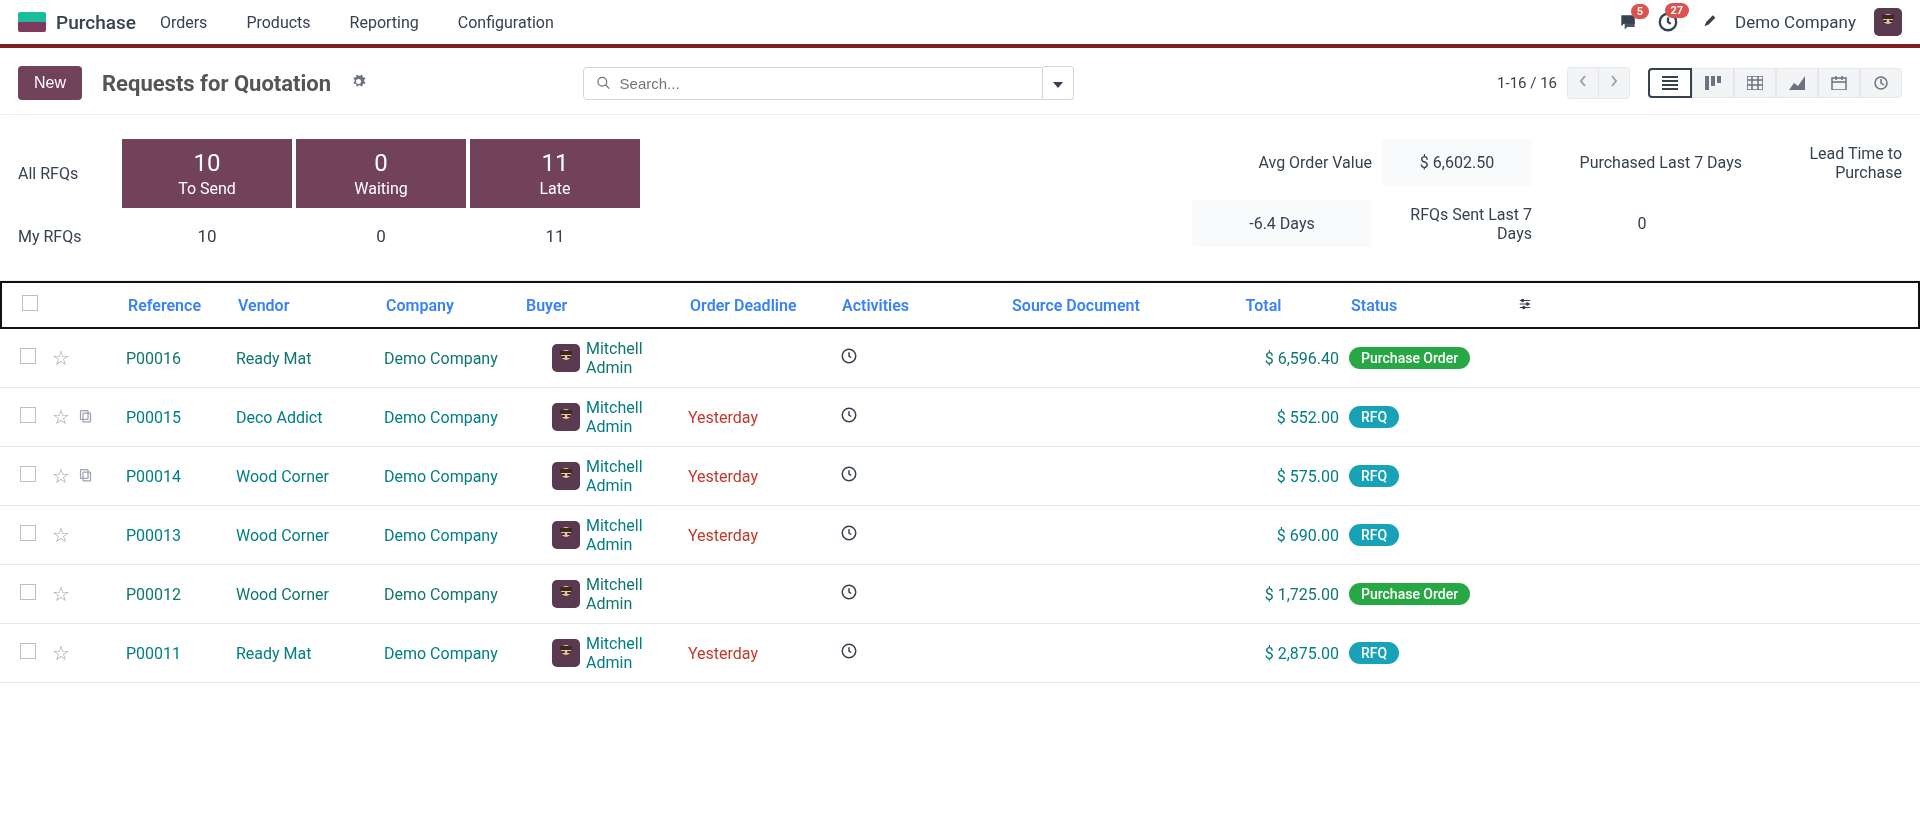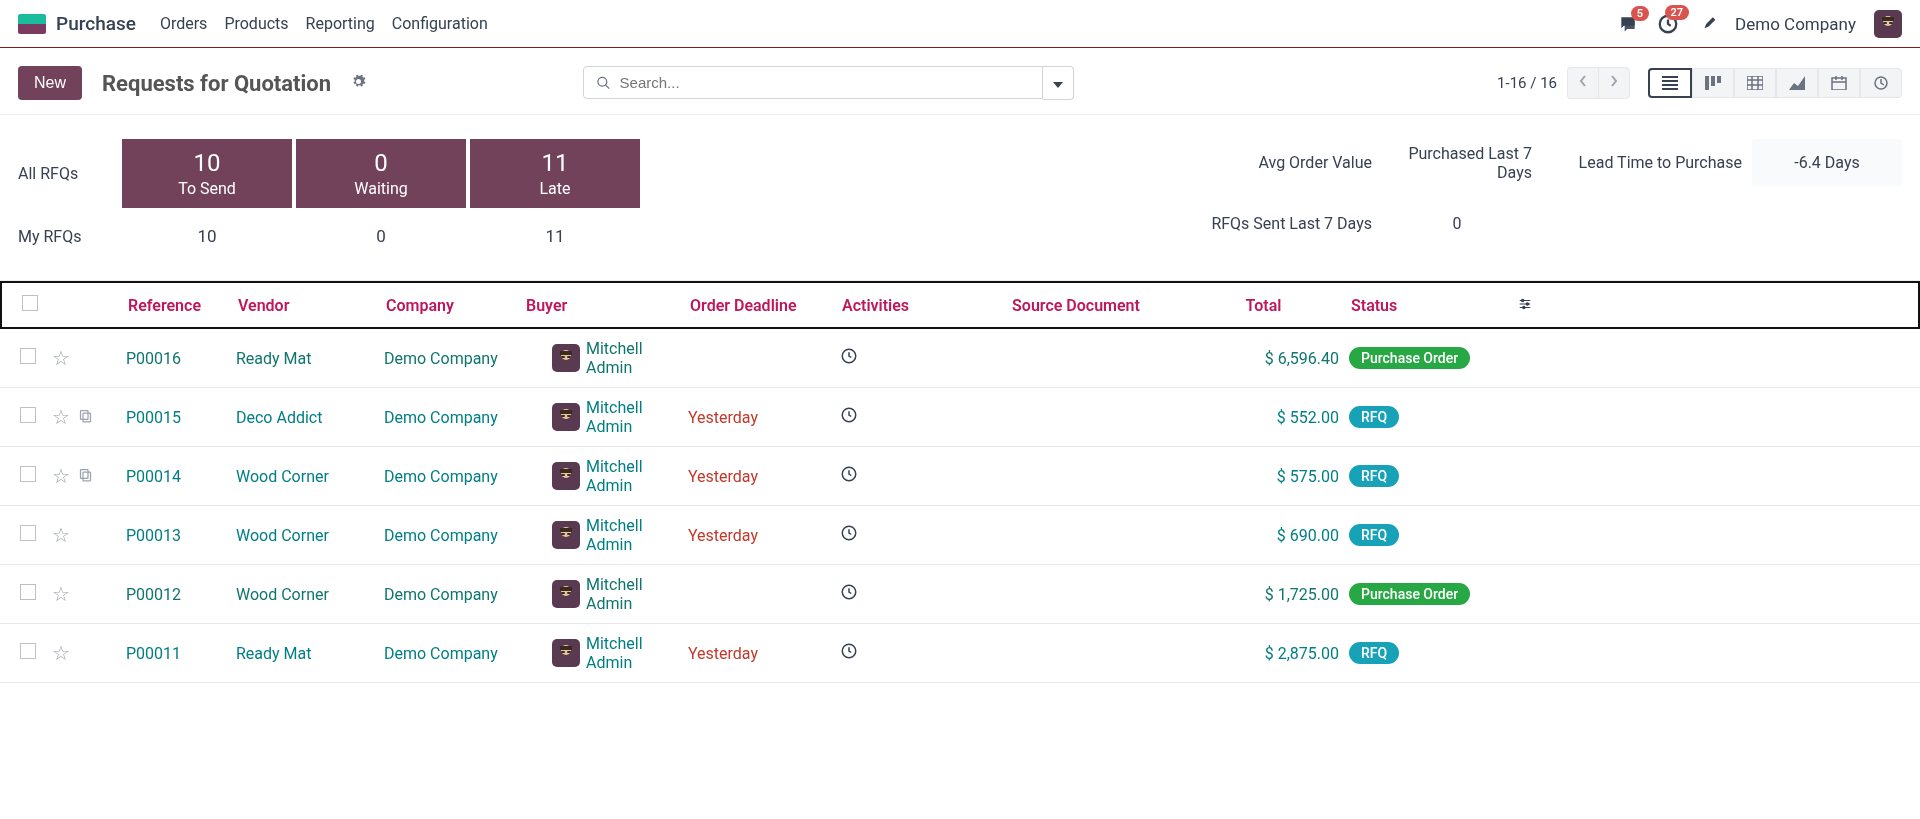--- a/index.html
+++ b/index.html
@@ -1,35 +1,35 @@
 <!DOCTYPE html>
 <html><head>
 <meta charset="utf-8">
 <style>
   * { box-sizing: border-box; margin: 0; padding: 0; }
   body { font-family: -apple-system, BlinkMacSystemFont, "Segoe UI", Roboto, Helvetica, Arial, sans-serif; font-size: 15px; color: #374151; background: #fff; }
   
   
-  .topbar { display: flex; align-items: center; padding: 8px 18px; border-bottom: 1px solid #7f1d1d; height: 48px; }
+  .topbar { display: flex; align-items: center; padding: 8px 18px; border-bottom: 4px solid #7f1d1d; height: 48px; }
   .logo { width: 28px; height: 20px; background: linear-gradient(to bottom, #1abc9c 50%, #7c3b5e 50%); border-radius: 2px; margin-right: 10px; }
   .app-title { font-size: 19px; font-weight: 500; color: #374151; margin-right: 24px; }
-  .nav-menu { display: flex; gap: 17px; }
+  .nav-menu { display: flex; gap: 39px; }
   .nav-item { color: #374151; cursor: pointer; font-size: 16px; }
   .topbar-right { margin-left: auto; display: flex; align-items: center; gap: 18px; }
   .icon-btn { position: relative; cursor: pointer; display: inline-flex; align-items: center; }
   .badge { position: absolute; top: -8px; right: -10px; background: #d9534f; color: #fff; font-size: 11px; font-weight: 600; border-radius: 10px; padding: 1px 6px; min-width: 16px; text-align: center; }
   .company-name { font-size: 17px; color: #374151; }
   .avatar { width: 28px; height: 28px; border-radius: 5px; background: #5a3a50; display:flex; align-items:center; justify-content:center; overflow:hidden;}
   
   
   .control-panel { display: flex; align-items: center; padding: 18px 18px 14px 18px; gap: 12px; border-bottom: 1px solid #eee;}
   .btn-new { background: #71425a; color: #fff; border: none; padding: 8px 16px; font-size: 16px; font-weight: 500; border-radius: 4px; cursor: pointer; }
   .page-title { font-size: 22px; color: #555; font-weight: 700; margin-left: 8px; }
   .gear-icon { margin-left: 8px; cursor: pointer; color: #6b7280;}
-  .search-wrap { margin-left: auto; display: flex; align-items: flex-start; }
+  .search-wrap { margin-left: auto; display: flex; align-items: center; }
   .search-box { display: flex; align-items: center; border: 1px solid #d1d5db; border-radius: 4px 0 0 4px; padding: 7px 12px; width: 460px; background:#fff;}
   .search-box input { border: none; outline: none; font-size: 15px; width: 100%; margin-left: 8px; color: #374151;}
   .search-dropdown { border: 1px solid #d1d5db; border-left: none; border-radius: 0 4px 4px 0; padding: 7px 10px; cursor: pointer; background:#fff;}
   .pager-wrap { margin-left: auto; display: flex; align-items: center; gap: 10px; }
   .pager-text { color: #374151; font-size: 15px; }
   .pager-btns { display:flex; }
   .pager-btn { background: #f3f4f6; border: 1px solid #e5e7eb; padding: 6px 10px; cursor: pointer; color:#9ca3af;}
   .pager-btn:first-child{ border-radius:4px 0 0 4px; border-right:none;}
   .pager-btn:last-child{ border-radius:0 4px 4px 0;}
   .view-switcher { display: flex; gap: 0; margin-left: 8px; }
@@ -47,21 +47,21 @@
   .card .lbl { font-size: 16px; margin-top: 2px;}
   .card.plain { background: transparent; color: #374151;}
   .card.plain .num { font-size: 17px; }
   .summary-right { margin-left: auto; display: grid; grid-template-columns: 180px 150px 200px 150px; gap: 14px 10px; align-items: center;}
   .summary-right .stat-label { text-align: right; color: #374151; font-size: 16px;}
   .summary-right .stat-val { background: #f9fafb; padding: 14px 20px; text-align: center; font-size: 16px; border-radius: 3px; color:#374151;}
   .summary-right .stat-val.plain { background: transparent;}
   
   
   .table-wrap { position: relative; }
-  .headers { display: grid; grid-template-columns: 46px 74px 110px 148px 140px 164px 152px 134px 200px 175px 132px 60px; border: 2px solid #111; border-left:2px solid #111; border-right:2px solid #111; padding: 12px 6px; align-items: center; font-weight: 600; color: #be185d; font-size: 16px;}
+  .headers { display: grid; grid-template-columns: 46px 74px 110px 148px 140px 164px 152px 134px 200px 175px 132px 60px; border: 2px solid #111; border-left:2px solid #111; border-right:2px solid #111; padding: 12px 6px; align-items: center; font-weight: 600; color: #3b82f6; font-size: 16px;}
   .row { display: grid; grid-template-columns: 46px 74px 110px 148px 140px 164px 152px 134px 200px 175px 132px 60px; padding: 10px 6px; align-items: center; border-bottom: 1px solid #e5e7eb; font-size: 16px; min-height: 50px;}
   .checkbox { width: 16px; height: 16px; border: 1px solid #c0c0c0; display:inline-block; margin-left: 14px;}
   .star { color: #9ca3af; font-size: 20px; cursor: pointer;}
   .star-wrap { display:flex; align-items:center; gap:8px;}
   .copy-icon { color: #9ca3af; font-size: 14px;}
   .link { color: #017e84; cursor: pointer; }
   .muted { color: #0f766e;}
   .buyer-cell { display: flex; align-items: center; gap: 6px; padding-left: 28px;}
   .buyer-cell .mini-avatar { width: 28px; height: 28px; border-radius: 5px; background: #5a3a50; flex-shrink:0; display:flex; align-items:center; justify-content:center;}
   .deadline-late { color: #c0392b; }
@@ -222,20 +222,21 @@
       </div>
     <div class="card plain">
         <div class="num">0</div>
       </div>
     <div class="card plain">
         <div class="num">11</div>
       </div>
   </div>
   <div class="summary-right">
     <div class="stat-label">Avg Order Value</div>
+    <div class="stat-val">$ 6,602.50</div>
     <div class="stat-label">Purchased Last 7 Days</div>
     <div class="stat-label">Lead Time to Purchase</div>
     <div class="stat-val">-6.4 Days</div>
     <div class="stat-label">RFQs Sent Last 7 Days</div>
     <div class="stat-val plain">0</div>
   </div>
 </div>
 
 <div class="table-wrap">
   <div class="headers">

